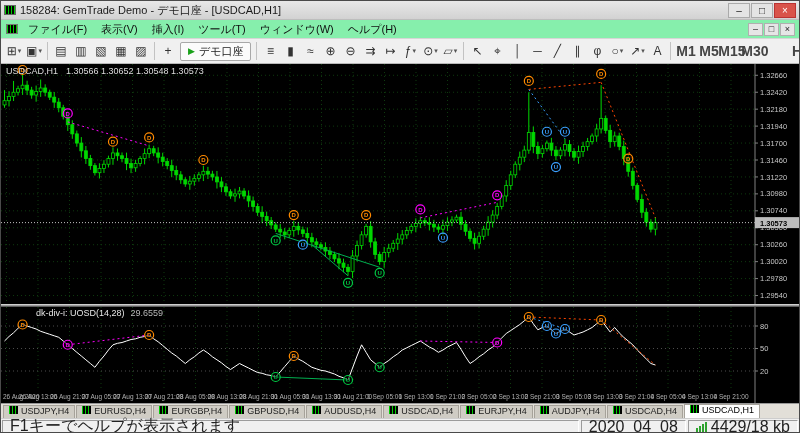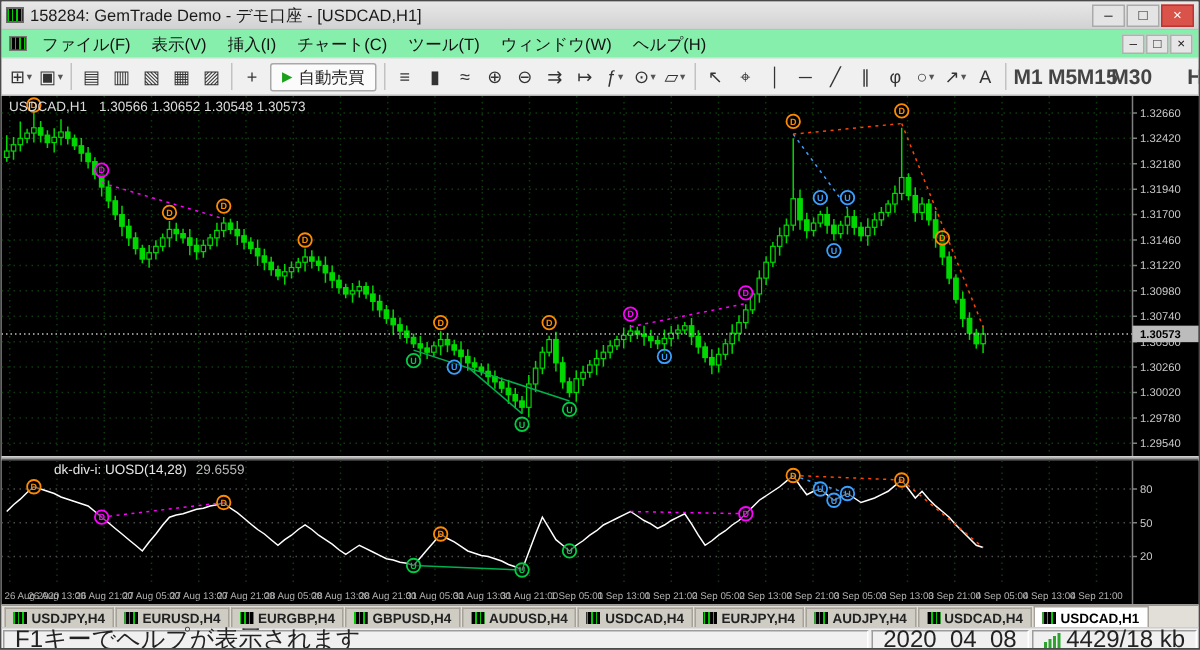--- a/index.html
+++ b/index.html
@@ -45,22 +45,22 @@
   .chart-header{position:absolute;top:2px;left:5px;font-size:9px;color:#dcdcdc;display:flex;gap:8px;pointer-events:none;}
   .separator{height:3px;flex:0 0 3px;background:#9a9a9a;border-top:1px solid #cfcfcf;border-bottom:1px solid #5e5e5e;cursor:row-resize;}
   .osc{position:relative;height:83px;flex:0 0 83px;background:#000;}
   .osc-label{position:absolute;top:1px;left:5px;font-size:9px;color:#e6e6e6;display:flex;gap:6px;pointer-events:none;padding-left:30px;}
   .osc-label .osc-val{color:#b8b8b8;}
   .timeaxis{height:13px;flex:0 0 13px;background:#000;}
   svg{display:block;}
   
   .tabbar{height:15px;flex:0 0 15px;background:#e2dfd8;display:flex;align-items:flex-end;padding:0 2px;
           border-top:1px solid #979797;}
-  .tab{display:flex;align-items:center;gap:3px;font-size:9px;color:#222;height:13px;padding:0 5px;
-       background:#cfccc4;border:1px solid #a6a29a;border-bottom:none;margin-right:1px;white-space:nowrap;font-weight:bold;}
+  .tab{display:flex;align-items:flex-start;gap:3px;font-size:9px;color:#222;height:13px;padding:0 5px;
+       background:#cfccc4;border:1px solid #a6a29a;border-bottom:none;margin-right:1px;white-space:nowrap;}
   .tab.active{background:#ffffff;height:14px;color:#000;}
   .tab-icon{width:9px;height:8px;background:#000;
             background-image:repeating-linear-gradient(90deg,#0c0 0 1px,#000 1px 3px);flex:0 0 9px;}
   
   .statusbar{height:16px;flex:0 0 16px;background:#f0f0f0;display:flex;align-items:center;font-size:16px;
              border-top:1px solid #cdcdcd;padding:0 1px;gap:2px;}
   .status-panel{height:14px;display:flex;align-items:center;padding:0 7px;color:#222;
                 border:1px solid;border-color:#9c9c9c #ffffff #ffffff #9c9c9c;white-space:nowrap;}
   .status-panel.grow{flex:1;}
   .conn-bars{display:flex;align-items:flex-end;gap:1px;margin-right:4px;height:10px;}
@@ -81,21 +81,20 @@
       <div class="wbtn close">×</div>
     </div>
   </div>
 
   <div class="menubar">
     <span class="mdi-icon"></span>
     <div class="menu-items">
         <div class="menu-item">ファイル(F)</div>
         <div class="menu-item">表示(V)</div>
         <div class="menu-item">挿入(I)</div>
-        <div class="menu-item">チャート(C)</div>
         <div class="menu-item">ツール(T)</div>
         <div class="menu-item">ウィンドウ(W)</div>
         <div class="menu-item">ヘルプ(H)</div>
       </div>
     <div class="mdi-controls">
       <div class="mdibtn">–</div>
       <div class="mdibtn">□</div>
       <div class="mdibtn">×</div>
     </div>
   </div>
@@ -124,21 +123,21 @@
       </div>
       <div class="tbtn">
         <span class="glyph">▨</span>
       </div>
       <div class="tsep"></div>
       <div class="tbtn">
         <span class="glyph">+</span>
       </div>
       <div class="auto-trading">
         <span class="at-play">▶</span>
-        <span>自動売買</span>
+        <span>デモ口座</span>
       </div>
       <div class="tsep"></div>
       <div class="tbtn">
         <span class="glyph">≡</span>
       </div>
       <div class="tbtn">
         <span class="glyph">▮</span>
       </div>
       <div class="tbtn">
         <span class="glyph">≈</span>

